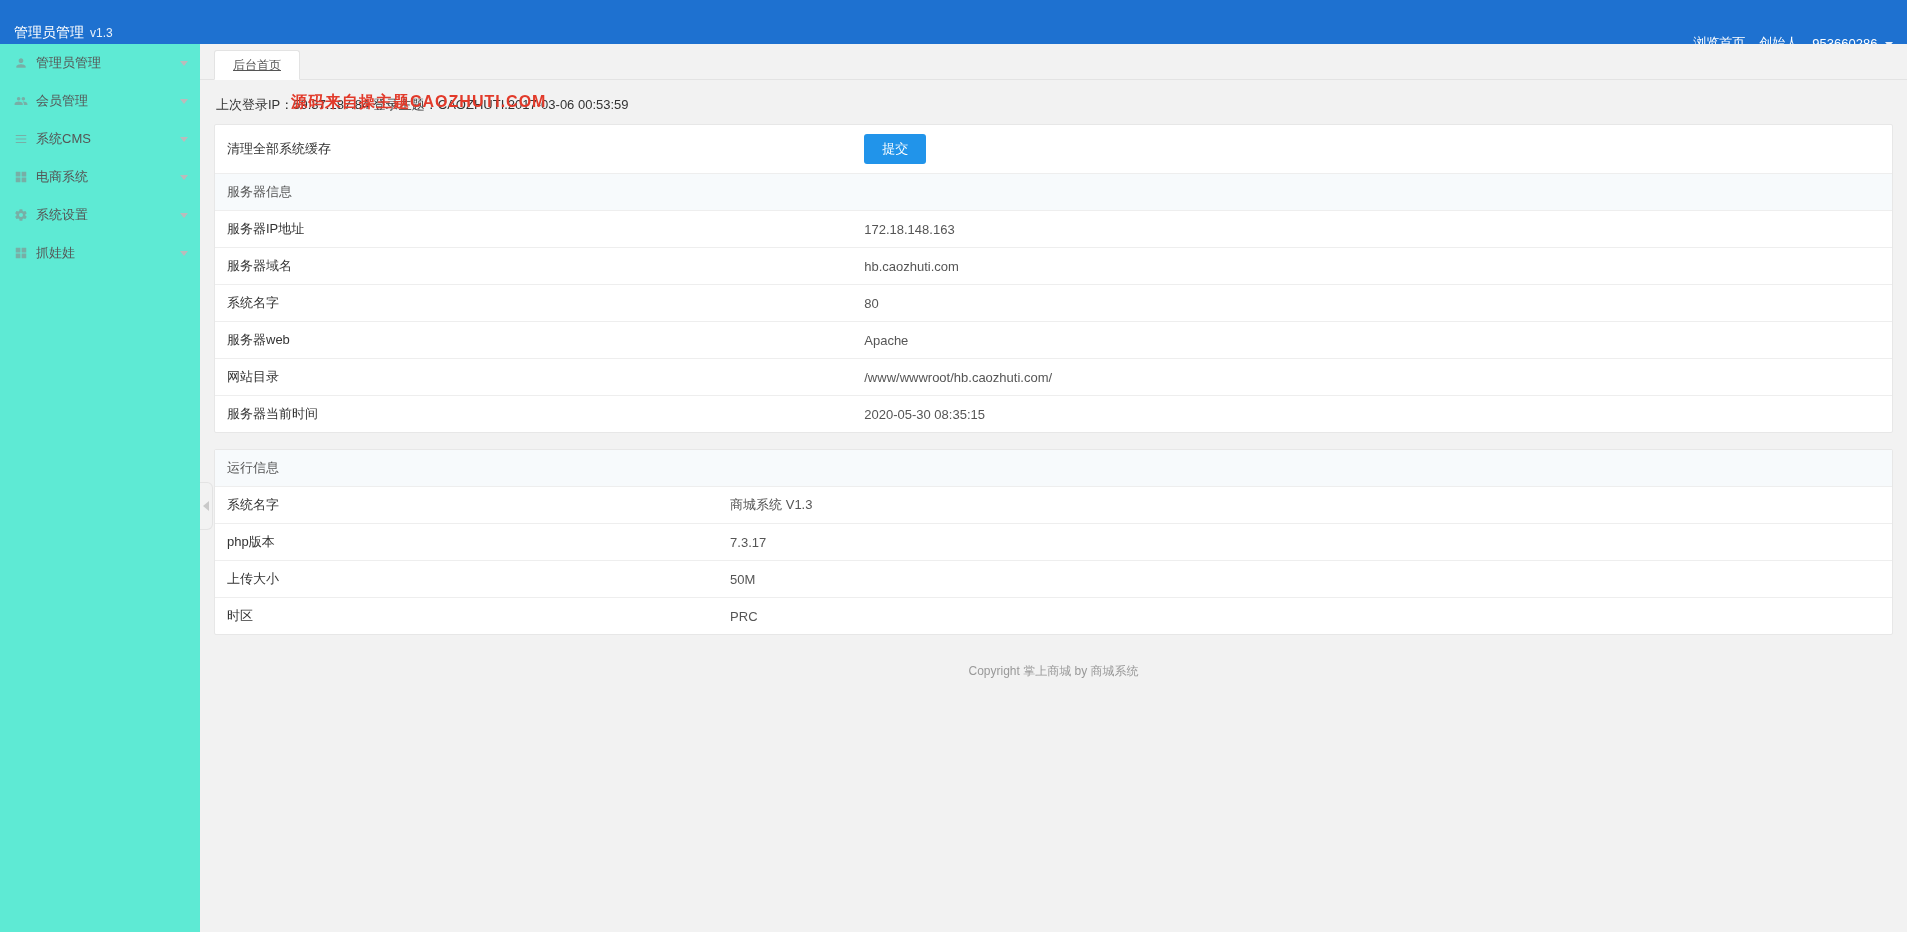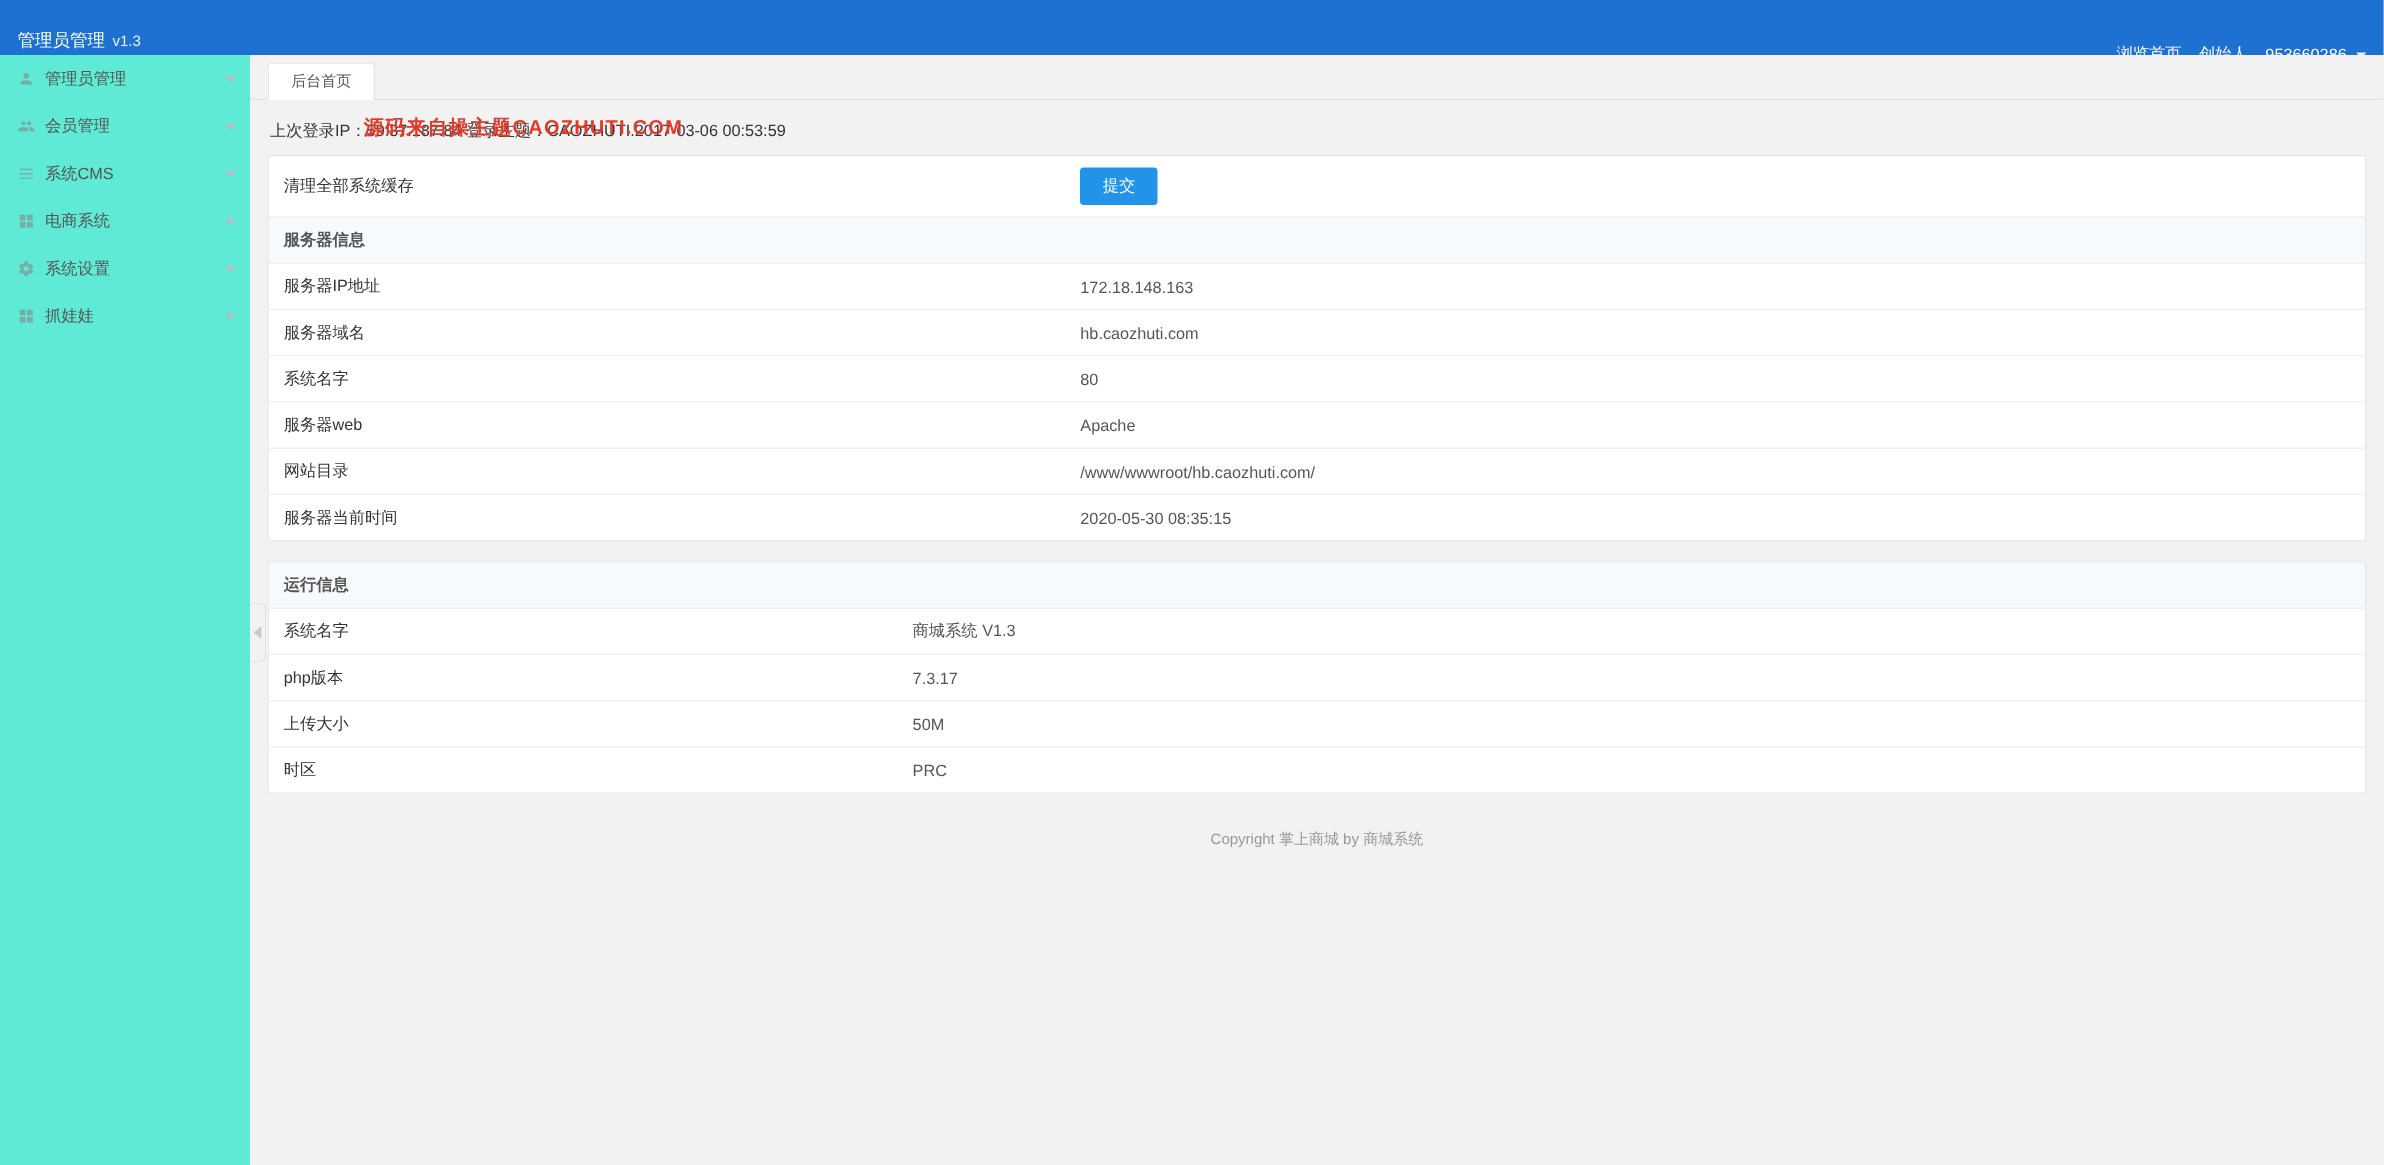--- a/index.html
+++ b/index.html
@@ -139,20 +139,21 @@
   background:#fff;
   border:1px solid #e3e3e3;
   border-bottom:1px solid #fff;
   border-top-left-radius:3px;
   border-top-right-radius:3px;
   font-size:12px;
   color:#555;
   position:relative;
   top:1px;
   cursor:pointer;
+  text-decoration:underline;
 }
 
 .content {
   flex:1;
   overflow:auto;
   padding: 10px 14px 20px 14px;
   position:relative;
 }
 
 .last-login {
@@ -187,21 +188,21 @@
   border-bottom:1px solid #eee;
   padding:9px 12px;
   font-size:13px;
   text-align:left;
   vertical-align:middle;
 }
 .panel tr:last-child td { border-bottom:none; }
 .panel .section-head td {
   background:#f7fafc;
   color:#555;
-  font-weight:700;
+  font-weight:400;
 }
 .panel .label-col { width:38%; color:#333; }
 .panel .val-col { color:#555; }
 
 .btn-primary {
   display:inline-block;
   background:#2194ea;
   color:#fff;
   border:none;
   border-radius:3px;

